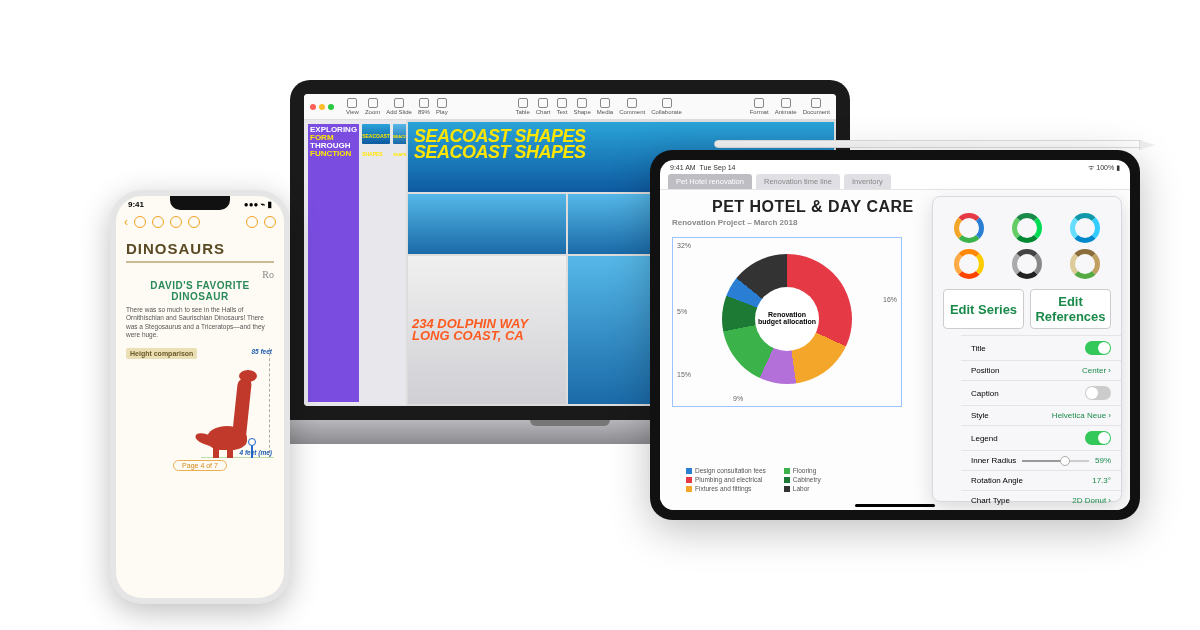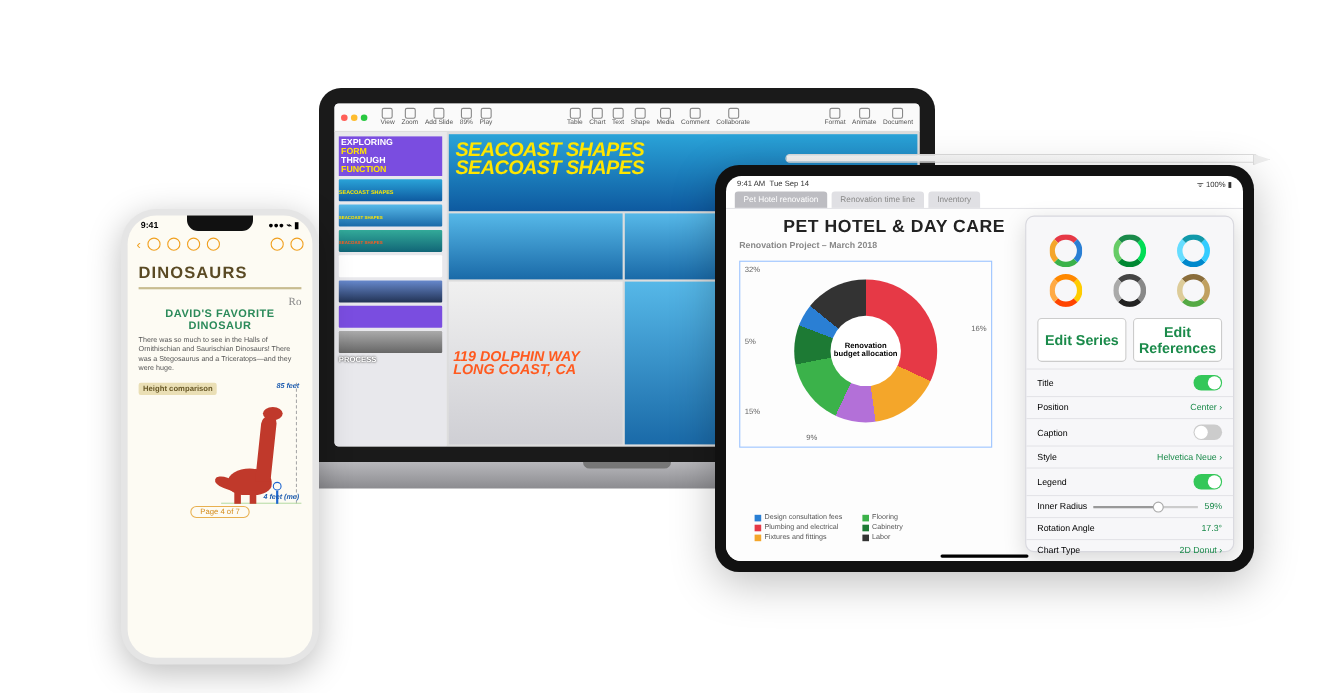--- a/index.html
+++ b/index.html
@@ -14,21 +14,21 @@
   .macbook .label { text-align:center; font-size:7px; color:#888; margin-top:-14px;}
 
   .mac-toolbar { height: 26px; background: #fafafa; border-bottom: 1px solid #ddd; display:flex; align-items:center; padding:0 6px; gap:6px; font-size:6px; color:#555;}
   .mac-toolbar .dots { display:flex; gap:3px; margin-right:6px;}
   .mac-toolbar .dots span { width:6px; height:6px; border-radius:50%; }
   .mac-toolbar .d1{background:#ff5f57}.mac-toolbar .d2{background:#febc2e}.mac-toolbar .d3{background:#28c840}
   .mac-toolbar .tb { display:flex; flex-direction:column; align-items:center; gap:1px; }
   .mac-toolbar .tb .ic { width:10px; height:10px; border:1px solid #888; border-radius:2px;}
   .mac-toolbar .spacer { flex:1 }
   .mac-body { flex:1; display:flex; }
-  .mac-side { width:102px; background:#e8e8ec; padding:4px; display:flex; flex-direction:column; gap:3px; overflow:hidden;}
+  .mac-side { width:102px; background:#e8e8ec; padding:4px; display:flex; flex-direction:row; gap:3px; overflow:hidden;}
   .mac-side .title1 { font-size:8px; font-weight:900; line-height:1; background:#7a4de0; color:#fff; padding:2px;}
   .mac-side .title1 b{color:#ffe600}
   .mac-side .thumb { height:20px; border-radius:1px; }
   .mac-side .proc { font-size:7px; font-weight:900; color:#fff; text-shadow:0 0 2px #000;}
   .mac-main { flex:1; display:grid; grid-template-columns:1.2fr 1fr 1fr; grid-template-rows:70px 60px 1fr; gap:2px; padding:2px; background:#ddd;}
   .mac-main .big { grid-column:1/4; grid-row:1/2; background:linear-gradient(#2aa3d8,#0e5aa0); position:relative;}
   .mac-main .big .txt{ position:absolute; left:6px; top:6px; font-size:18px; font-weight:900; font-style:italic; color:#ffe600; line-height:0.9; letter-spacing:-0.5px;}
   .mac-main .p { background:linear-gradient(#56b8e8,#1a6aa8);}
   .mac-main .p.sun { background:linear-gradient(#ffcc33,#ff6a00,#102b50);}
   .mac-main .addr { grid-column:1/2; grid-row:3/4; background:linear-gradient(#f0f0f0,#cfcfd4); display:flex; align-items:center; padding:4px;}
@@ -96,21 +96,21 @@
   .callout .circ{width:30px;height:30px;border:1.5px solid #d02828;border-radius:50%;display:flex;align-items:center;justify-content:center;font-size:8px;color:#d02828;font-weight:600;margin-left:8px;}
   .callout .hand{font-size:7.5px;color:#d02828;font-family:cursive;line-height:1;margin-top:2px;}
 
   
   .panel { position:absolute; right:8px; top:6px; width:190px; bottom:8px; background:#f7f7f9; border:1px solid #d8d8de; border-radius:8px; box-shadow:0 6px 20px rgba(0,0,0,.15); display:flex; flex-direction:column; font-size:8px;}
   .panel .seg { display:flex; margin:6px; background:#e8e8ec; border-radius:5px; overflow:hidden;}
   .panel .styles { display:grid; grid-template-columns:repeat(3,1fr); gap:6px; padding:4px 10px;}
   .panel .styles .ring{width:30px;height:30px;border-radius:50%;margin:0 auto;border:5px solid;}
   .panel .btnrow{display:flex;gap:6px;padding:6px 10px;}
   .panel .btnrow button{flex:1;font-size:13px;padding:4px 0;background:#fff;border:1px solid #ccc;border-radius:4px;color:#1a8a4a;font-weight:bold;}
-  .panel .row{display:flex;align-items:center;justify-content:space-between;padding:5px 10px;border-top:1px solid #e4e4e8;}
+  .panel .row{display:flex;align-items:center;justify-content:space-between;padding:5px 10px;border-top:1px solid #e4e4e8;margin-left:28px;}
   .panel .row .val{color:#1a8a4a;}
   .toggle{width:26px;height:14px;background:#34c759;border-radius:7px;position:relative;}
   .toggle.off{background:#ccc;}
   .toggle::after{content:"";position:absolute;right:1px;top:1px;width:12px;height:12px;background:#fff;border-radius:50%;}
   .toggle.off::after{left:1px;right:auto;}
   .slider{flex:1;height:2px;background:#ccc;margin:0 6px;position:relative;}
   .slider .fill{position:absolute;left:0;top:0;height:100%;background:#999;}
   .slider .knob{position:absolute;top:-4px;width:10px;height:10px;background:#fff;border:1px solid #aaa;border-radius:50%;}
 
   .home-ind{position:absolute;left:50%;bottom:3px;transform:translateX(-50%);width:80px;height:3px;background:#000;border-radius:2px;}
@@ -212,21 +212,21 @@
           <div class="txt">
                 <div>SEACOAST SHAPES</div>
                 <div>SEACOAST SHAPES</div>
               </div>
         </div>
         <div class="p"></div>
         <div class="p"></div>
         <div class="p sun"></div>
         <div class="addr">
           <div class="txt">
-                <div>119 DOLPHIN WAY</div>
+                <div>234 DOLPHIN WAY</div>
                 <div>LONG COAST, CA</div>
               </div>
         </div>
         <div class="p p3"></div>
         <div class="p p3 sun"></div>
       </div>
     </div>
   </div>
     </div>
   <div class="base"></div>

